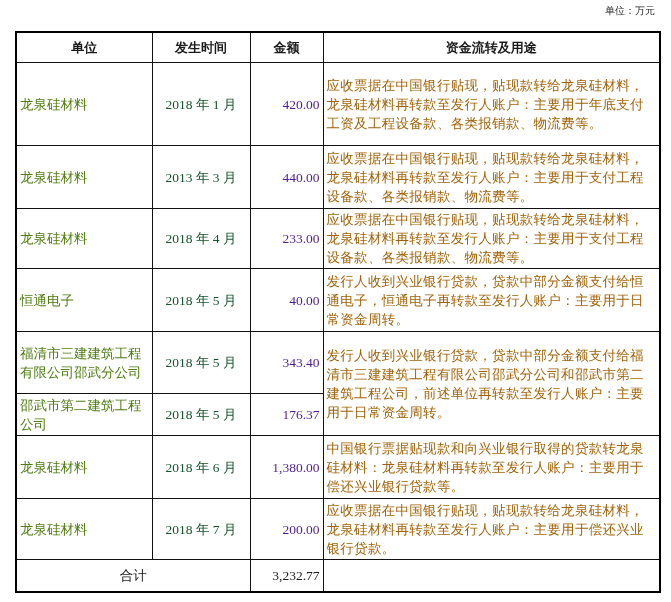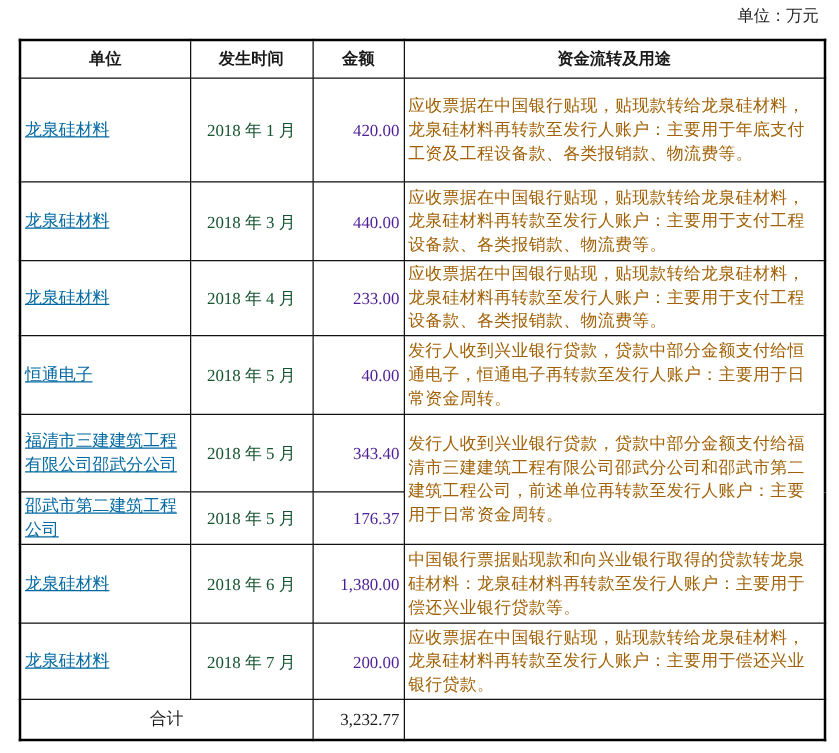--- a/index.html
+++ b/index.html
@@ -1,25 +1,25 @@
 <!DOCTYPE html>
 <html><head>
   <meta charset="utf-8">
   <style>
     html, body { margin: 0; padding: 0; background: #ffffff; }
     body { width: 671px; height: 602px; position: relative; overflow: hidden;
            font-family: "DejaVu Serif", "Liberation Serif", serif; color: #1a1a1a; }
-    .unit { position: absolute; top: 4px; right: 16px; font-size: 13px; color: #222; }
+    .unit { position: absolute; top: 4px; right: 16px; font-size: 10px; color: #222; }
     table.t { position: absolute; left: 15px; top: 31px; width: 644px;
               border-collapse: collapse; border: 2.5px solid #000; table-layout: fixed; }
     table.t td, table.t th { border: 1px solid #111; padding: 0 3px; font-size: 13.5px; line-height: 19px;
               vertical-align: middle; font-weight: normal; }
     table.t th { font-family: "DejaVu Sans", "Liberation Sans", sans-serif; font-weight: bold;
                  font-size: 13px; text-align: center; height: 29px; border-bottom: 1.5px solid #111; }
-    td.unitcell { text-align: left; padding-left: 7px; color: #0369a1; text-decoration: underline; }
+    td.unitcell { text-align: left; padding-left: 7px; color: #4d7c0f; }
     td.date { text-align: center; font-family: "Liberation Serif", serif; font-size: 14.5px; color: #14532d; }
     td.amt { text-align: right; padding-right: 5px; font-family: "Liberation Serif", serif; font-size: 14.5px; color: #4c1d95; }
     td.desc { text-align: left; padding-left: 5px; padding-right: 4px; color: #a16207; letter-spacing: 0.3px; }
     td.totlabel { text-align: center; font-family: "DejaVu Sans", "Liberation Sans", sans-serif; font-weight: bold; }
     td.totamt { text-align: right; padding-right: 5px; font-family: "Liberation Serif", serif; font-weight: bold; font-size: 14.5px; }
     tr.total td { border-top: 1.5px solid #111; height: 31px; }
   </style>
 </head>
 <body>
 
@@ -42,21 +42,21 @@
   </thead>
   <tbody>
     <tr style="height:83px">
       <td class="unitcell">龙泉硅材料</td>
       <td class="date">2018 年 1 月</td>
       <td class="amt">420.00</td>
       <td class="desc">应收票据在中国银行贴现，贴现款转给龙泉硅材料，龙泉硅材料再转款至发行人账户：主要用于年底支付工资及工程设备款、各类报销款、物流费等。</td>
     </tr>
     <tr style="height:63px">
       <td class="unitcell">龙泉硅材料</td>
-      <td class="date">2018 年 3 月</td>
+      <td class="date">2013 年 3 月</td>
       <td class="amt">440.00</td>
       <td class="desc">应收票据在中国银行贴现，贴现款转给龙泉硅材料，龙泉硅材料再转款至发行人账户：主要用于支付工程设备款、各类报销款、物流费等。</td>
     </tr>
     <tr style="height:60px">
       <td class="unitcell">龙泉硅材料</td>
       <td class="date">2018 年 4 月</td>
       <td class="amt">233.00</td>
       <td class="desc">应收票据在中国银行贴现，贴现款转给龙泉硅材料，龙泉硅材料再转款至发行人账户：主要用于支付工程设备款、各类报销款、物流费等。</td>
     </tr>
     <tr style="height:63px">

